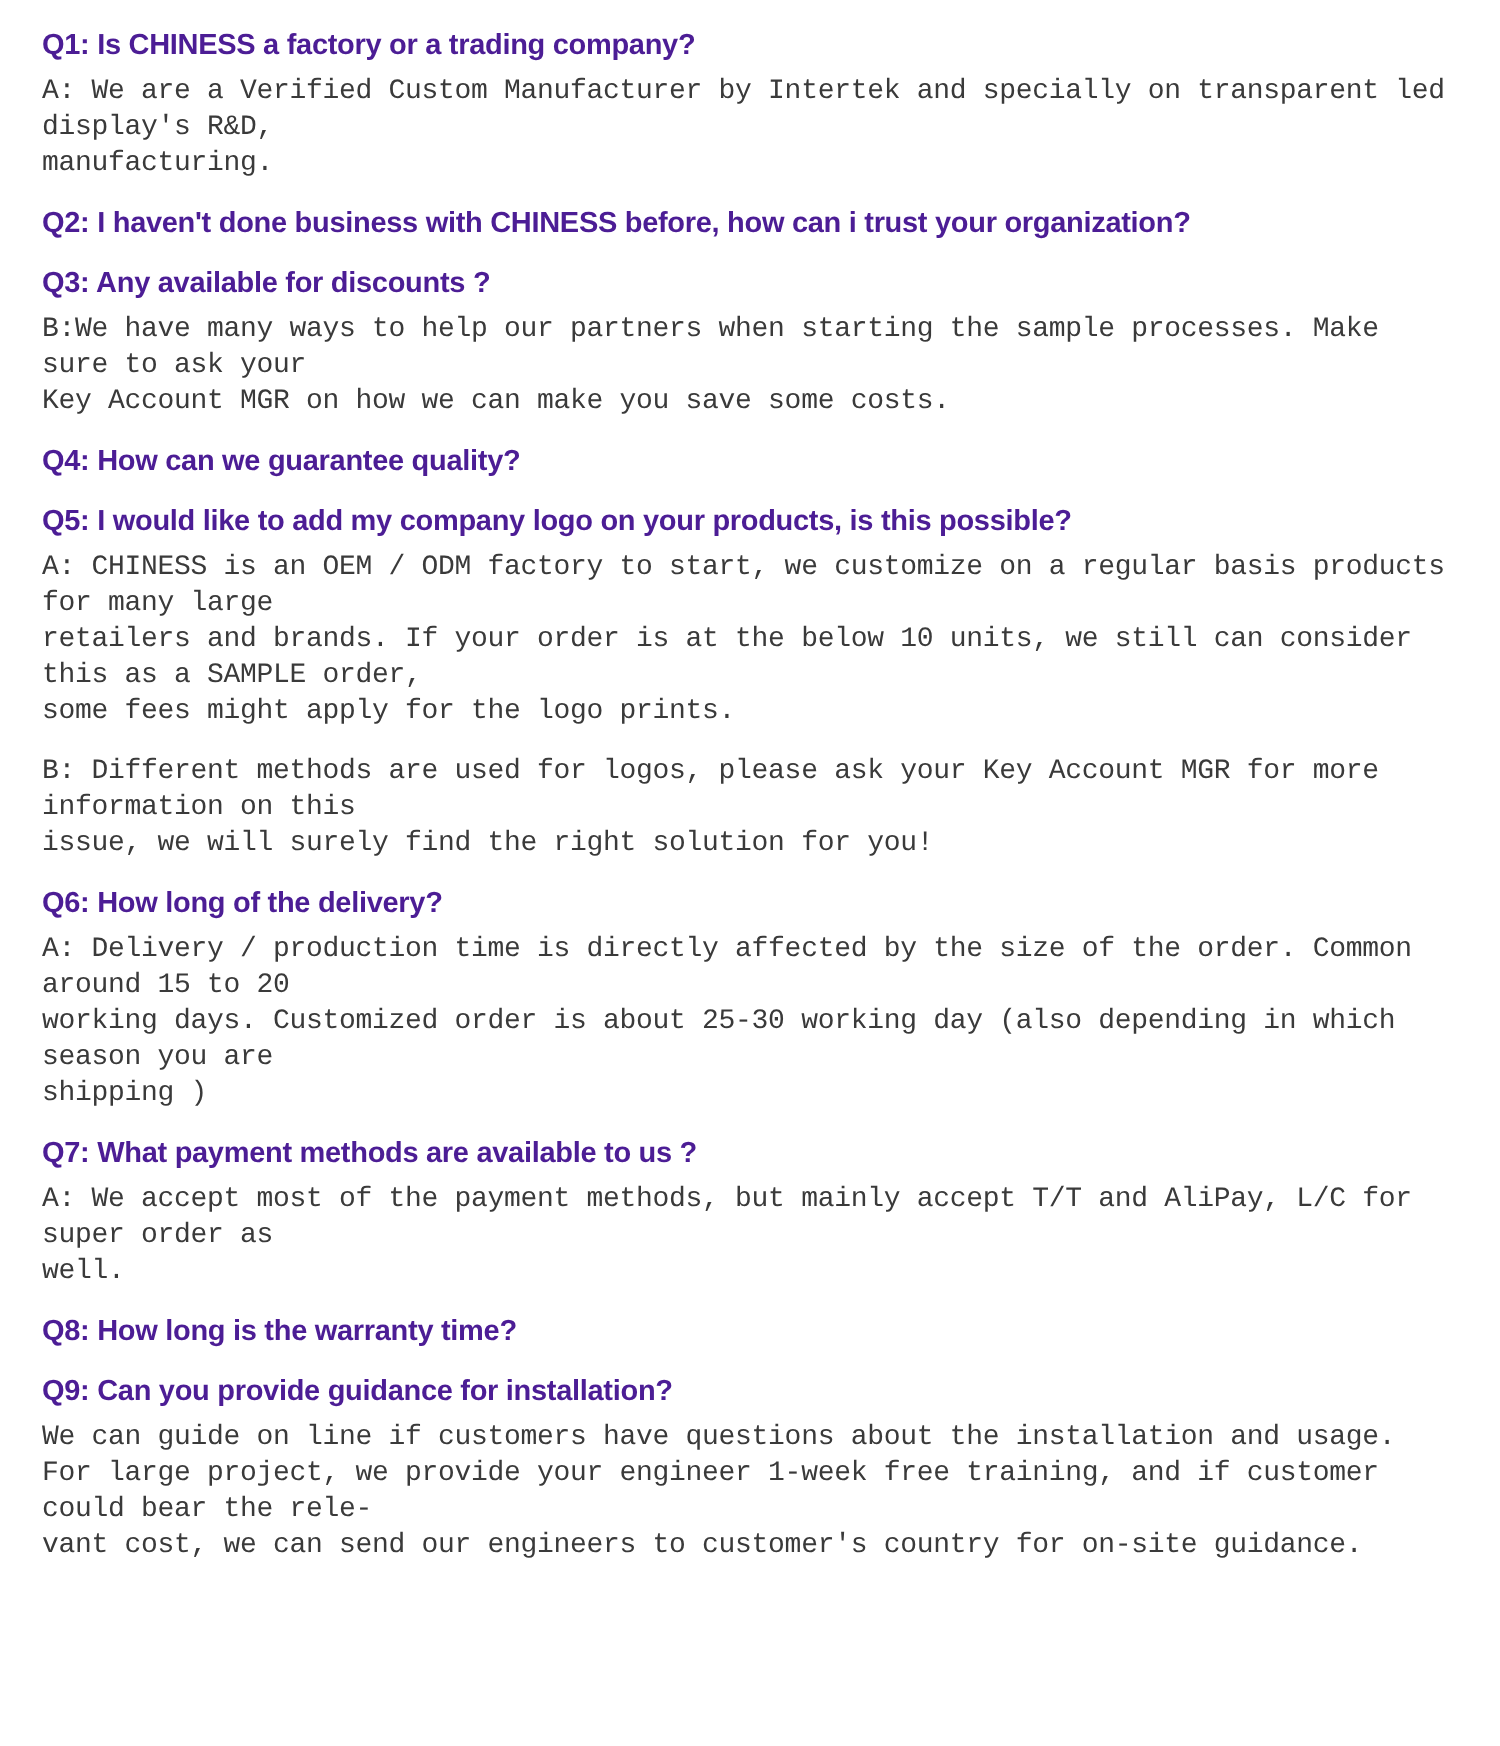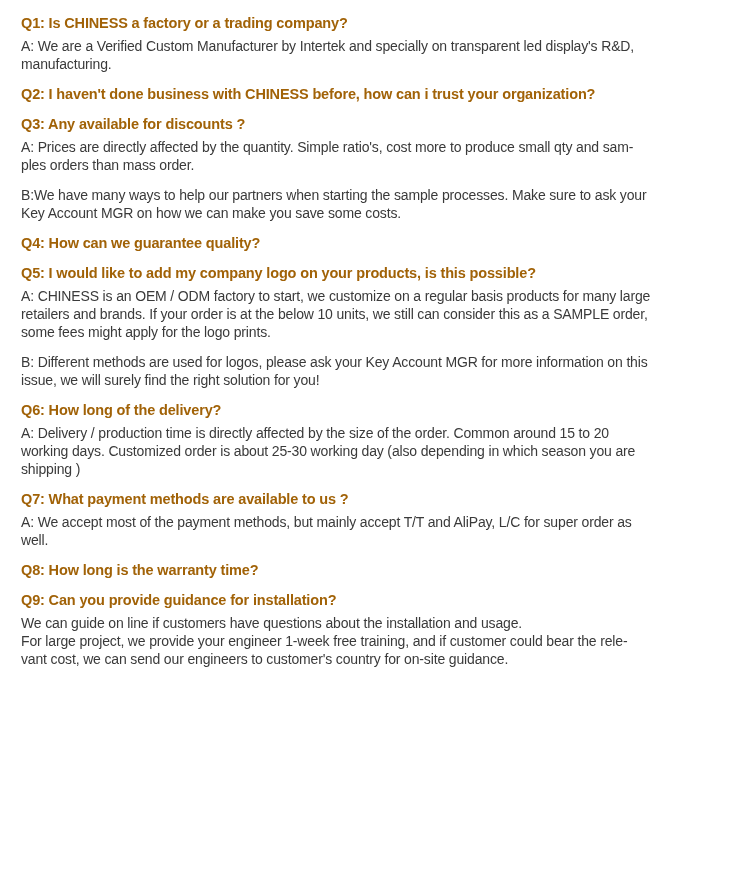--- a/index.html
+++ b/index.html
@@ -19,47 +19,46 @@
     letter-spacing: -0.15px;
     color: #3a3a3a;
     overflow: hidden;
   }
   .faq-item {
     margin: 0 0 12px 0;
   }
   .faq-item h3 {
     font-size: 14.5px;
     font-weight: bold;
-    color: #a16207;
+    color: #4c1d95;
     margin: 0 0 5px 0;
   }
   .faq-item p {
     margin: 0 0 12px 0;
     white-space: pre-line;
+    font-family: Liberation Mono, monospace;
   }
 </style>
 </head>
 <body>
 
 <div class="page">
 
   <section class="faq-item">
     <h3>Q1: Is CHINESS a factory or a trading company?</h3>
     <p>A: We are a Verified Custom Manufacturer by Intertek and specially on transparent led display's R&amp;D,
 manufacturing.</p>
   </section>
 
   <section class="faq-item">
     <h3>Q2: I haven't done business with CHINESS before, how can i trust your organization?</h3>
   </section>
 
   <section class="faq-item">
     <h3>Q3: Any available for discounts ?</h3>
-    <p>A: Prices are directly affected by the quantity. Simple ratio's, cost more to produce small qty and sam-
-ples orders than mass order.</p>
     <p>B:We have many ways to help our partners when starting the sample processes. Make sure to ask your
 Key Account MGR on how we can make you save some costs.</p>
   </section>
 
   <section class="faq-item">
     <h3>Q4: How can we guarantee quality?</h3>
   </section>
 
   <section class="faq-item">
     <h3>Q5: I would like to add my company logo on your products, is this possible?</h3>

